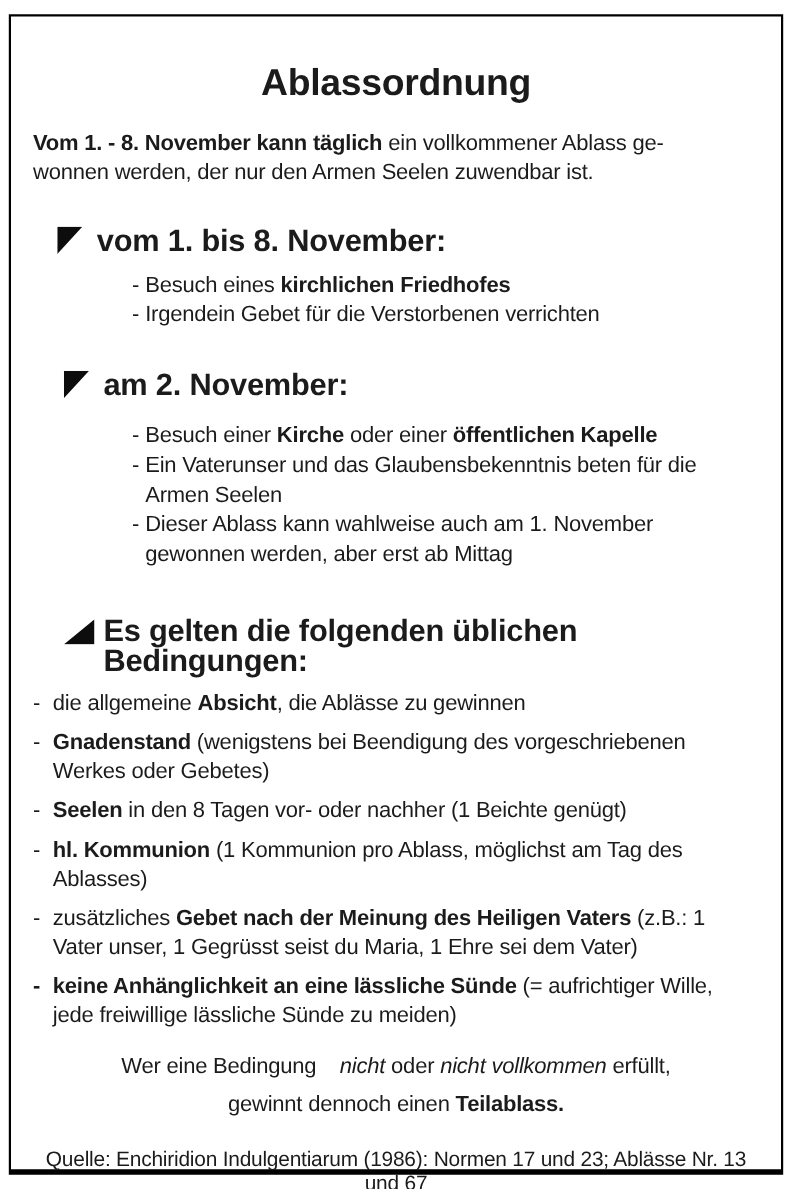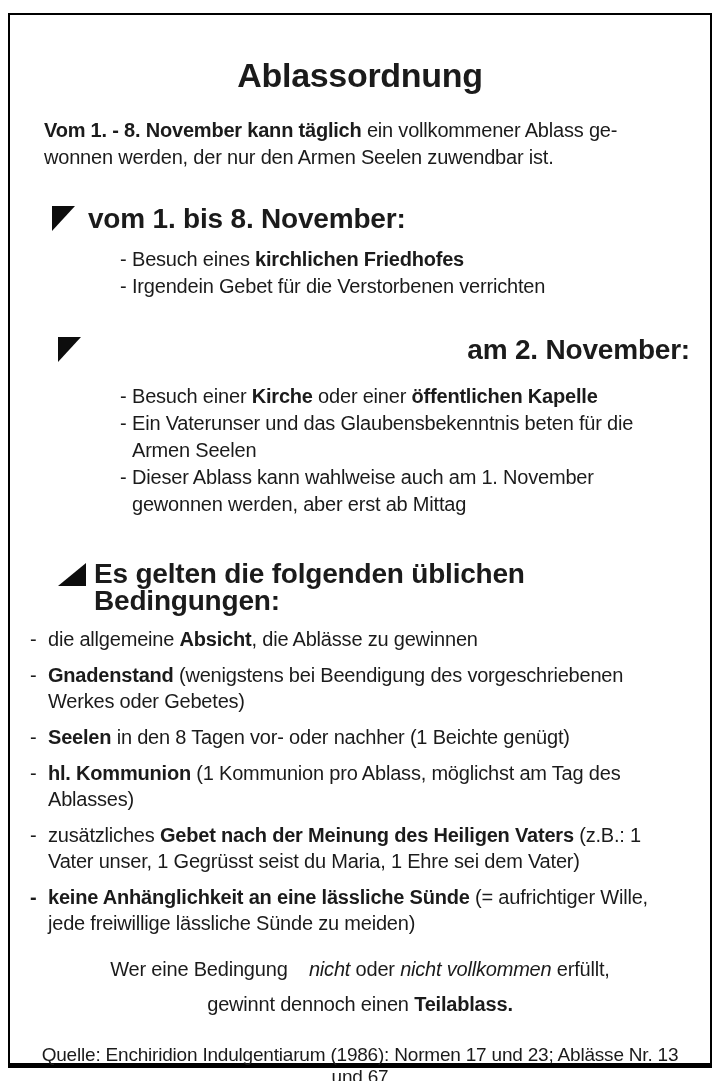--- a/index.html
+++ b/index.html
@@ -35,33 +35,33 @@
     line-height: 44px;
     font-weight: 700;
     letter-spacing: -0.3px;
   }
   .body-text {
     font-size: 20px;
     line-height: 27px;
     letter-spacing: -0.2px;
   }
   .intro {
-    margin: 20px 0 0 14px;
+    margin: 20px 0 0 0;
     width: 628px;
   }
   .section-head {
     display: flex;
     align-items: flex-start;
     font-weight: 700;
     font-size: 28px;
     line-height: 27px;
     letter-spacing: -0.2px;
   }
   .section-head.s1 { margin: 34px 0 0 22px; }
-  .section-head.s2 { margin: 36px 0 0 28px; justify-content: space-between; }
+  .section-head.s2 { margin: 36px 0 0 28px; }
   .section-head.cond { margin: 42px 0 0 28px; }
   .flag-icon {
     flex: 0 0 auto;
     width: 23px;
     height: 25px;
     margin: 1px 13px 0 0;
     background: #0d0d0d;
     clip-path: polygon(0 0, 100% 0, 0 100%);
   }
   .tri-icon {

